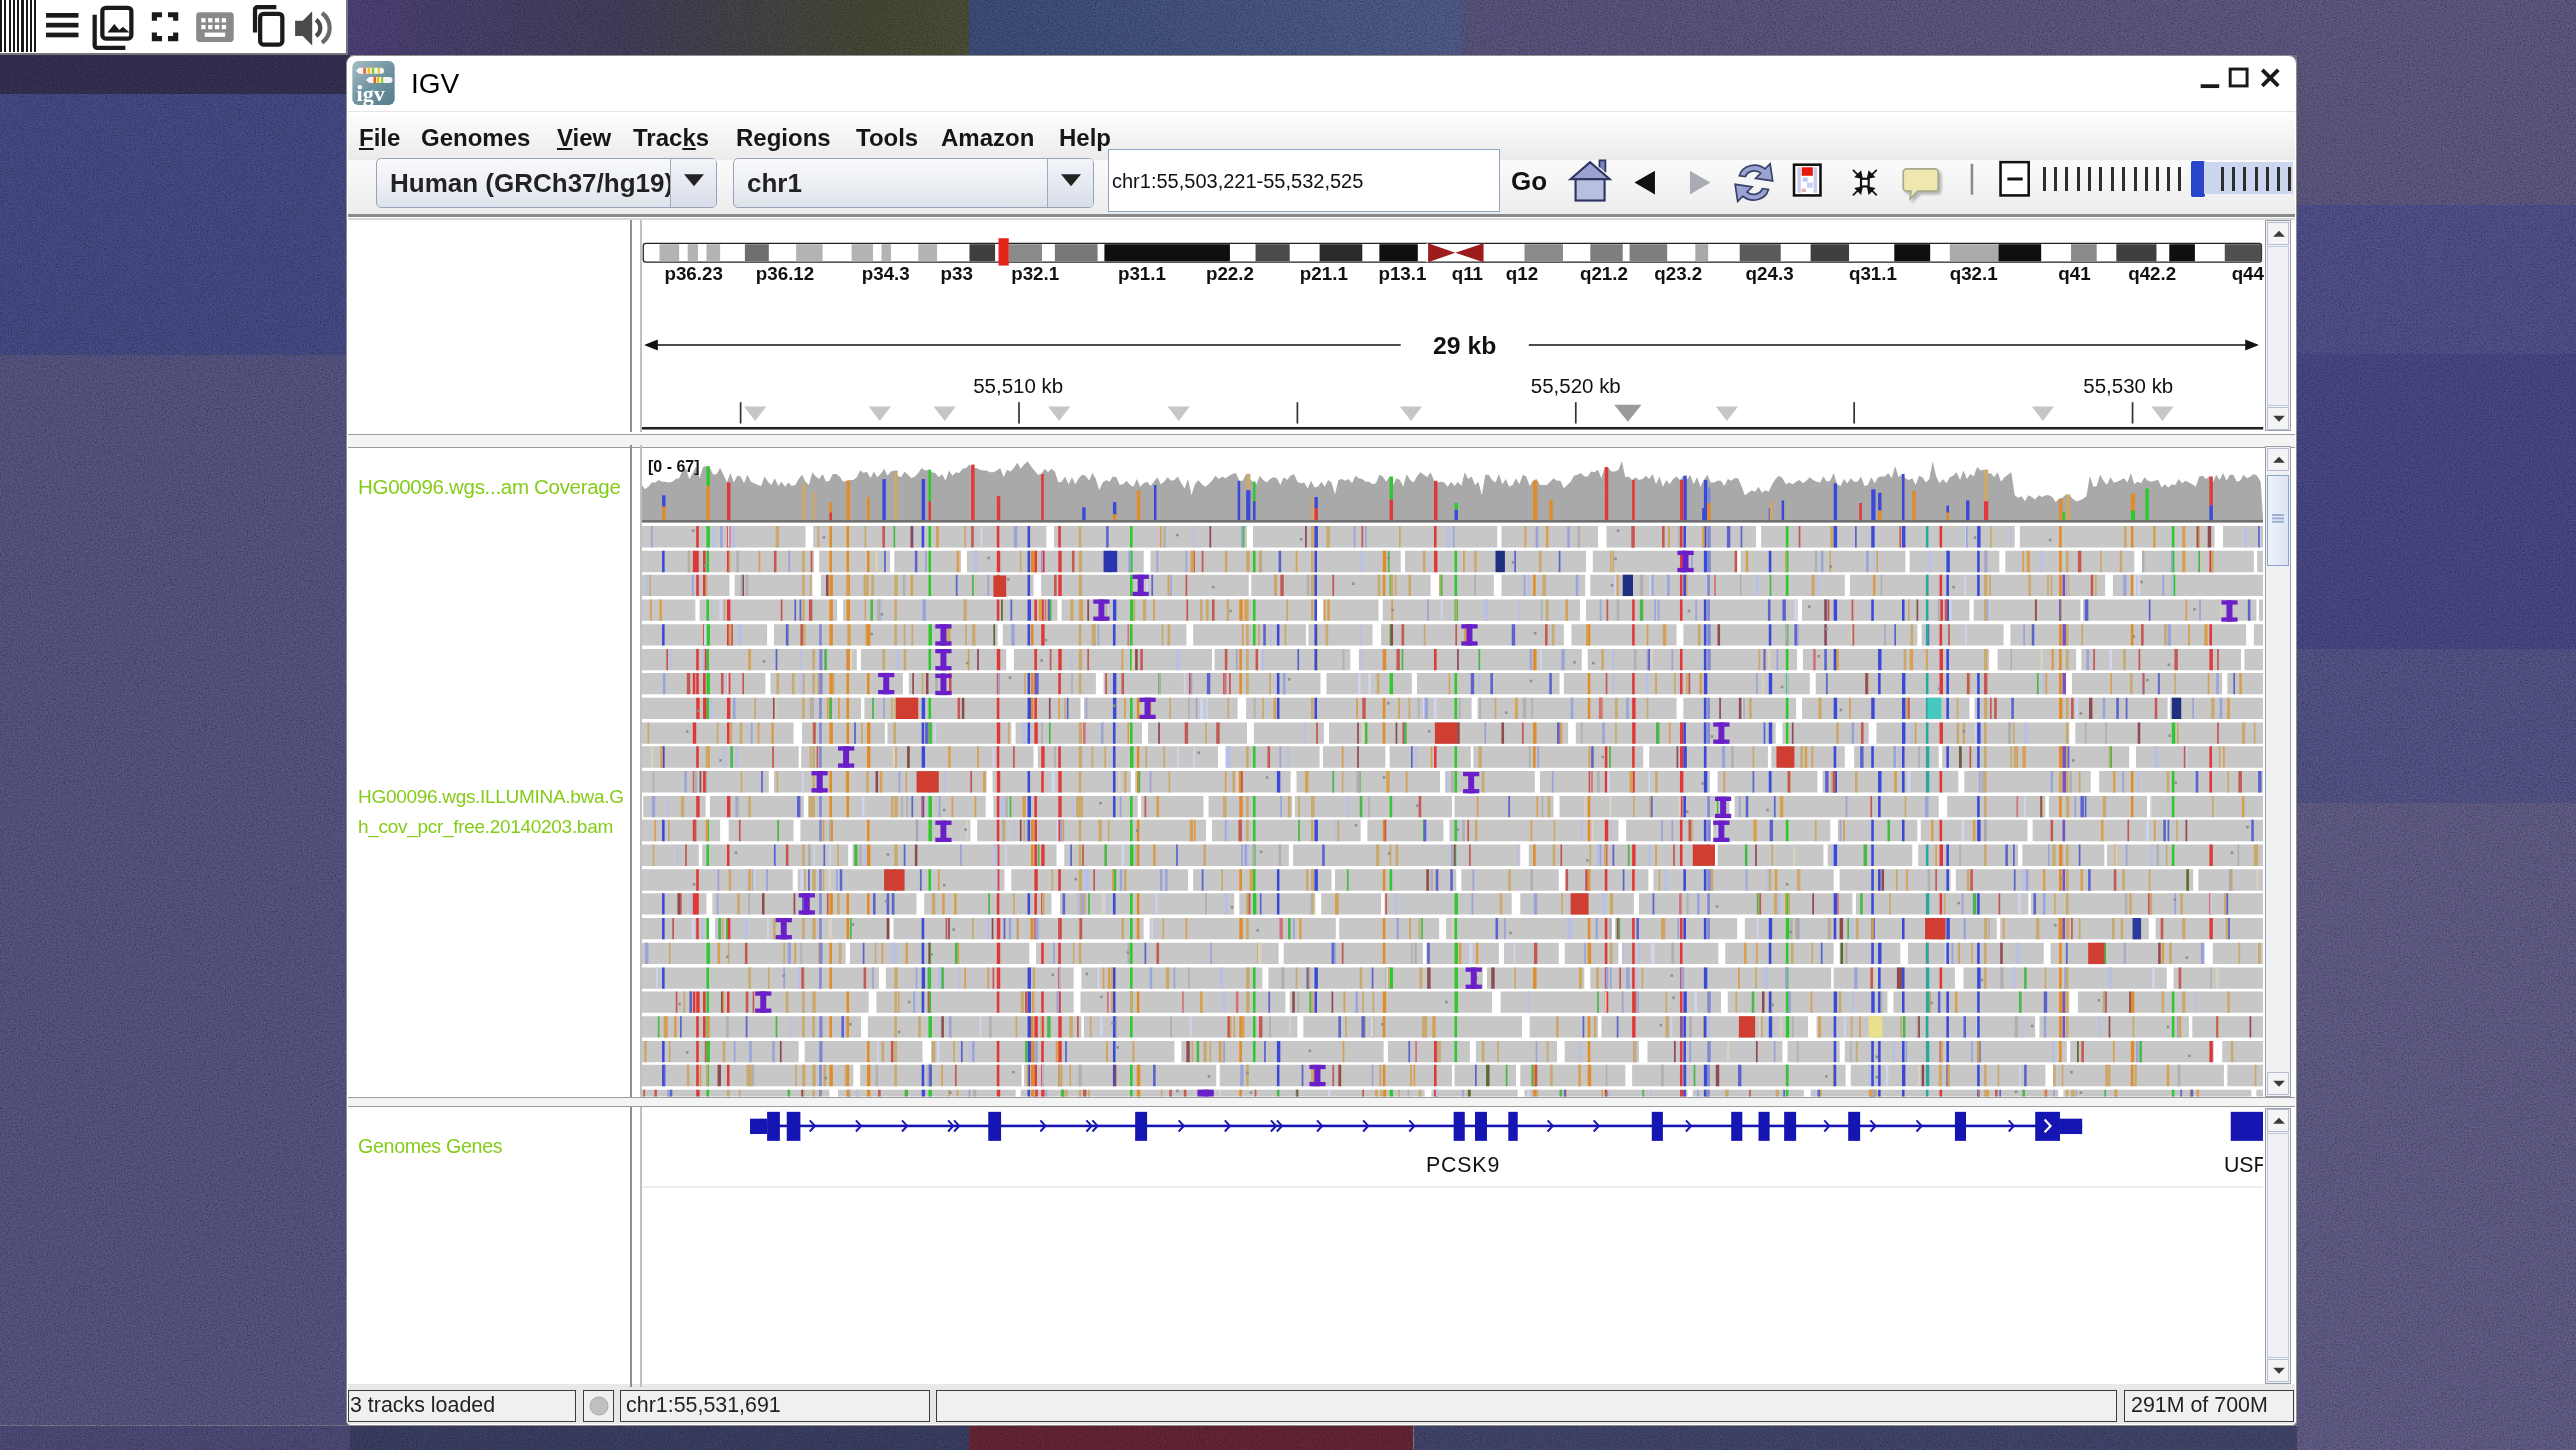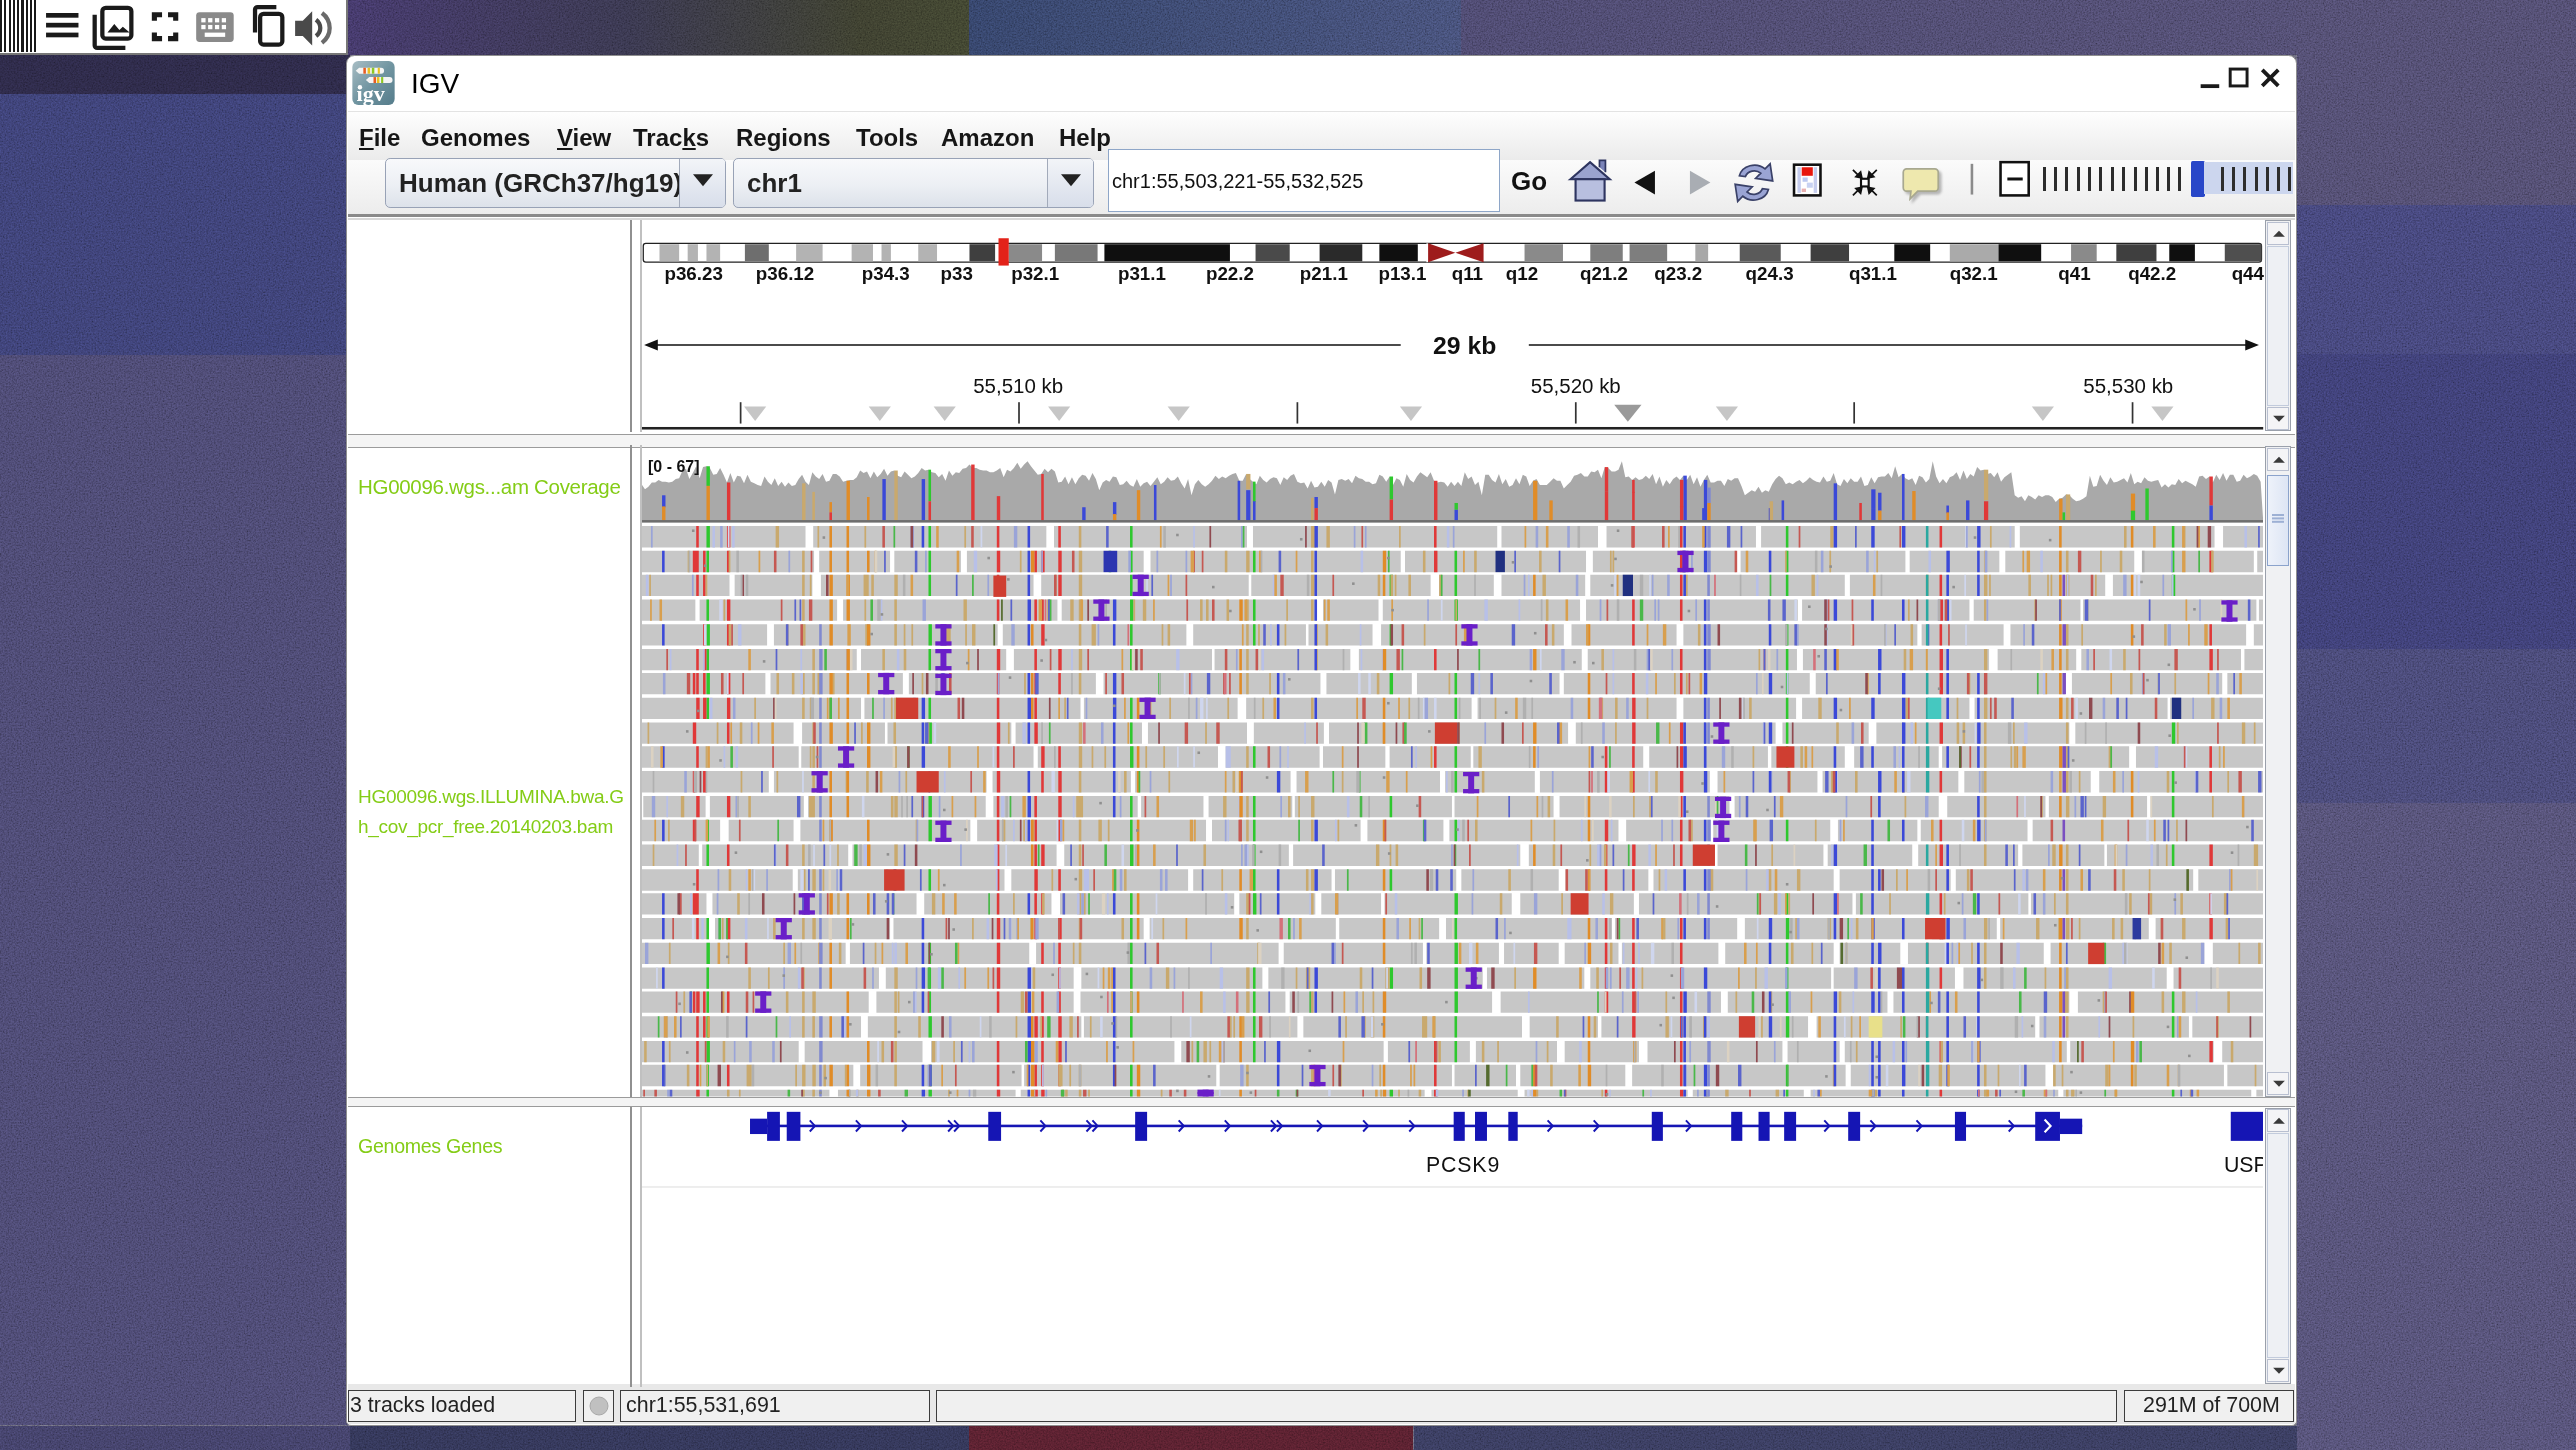--- a/index.html
+++ b/index.html
@@ -136,21 +136,21 @@
     <div class="mi" style="left:388px">Regions</div>
     <div class="mi" style="left:508px">Tools</div>
     <div class="mi" style="left:593px">Amazon</div>
     <div class="mi" style="left:711px">Help</div>
 </div>
 
 <div class="abs" style="left:348px;top:160px;width:1947px;height:55px;background:linear-gradient(#fbfbfb,#ececec);z-index:12"></div>
 <div class="abs" style="left:348px;top:214px;width:1947px;height:3.4px;background:#8a8a8a;z-index:12"></div>
 <div class="abs" style="left:348px;top:218px;width:1947px;height:1.7px;background:#d8d8d8;z-index:12"></div>
 
-<div class="combo" style="left:385px;width:341px">
+<div class="combo" style="left:376px;width:341px">
     <span class="txt">Human (GRCh37/hg19)</span>
     <span class="arr"></span>
   </div>
 <div class="combo" style="left:733px;width:361px">
     <span class="txt" style="font-weight:bold">chr1</span>
     <span class="arr"></span>
   </div>
 <div class="abs" style="left:1108px;top:149px;width:392px;height:63px;background:#fff;border:1.7px solid #8ea6c8;z-index:15">
 <span style="position:absolute;left:3px;top:50%;transform:translateY(-50%);font-size:20px;color:#111;white-space:nowrap">chr1:55,503,221-55,532,525</span>
   </div>
@@ -264,21 +264,21 @@
     </svg></div>
 <div style="position:absolute;left:2267px;top:1133px;width:22px;height:225px;background:#eef0f4;border:0.9px solid #c2cbdc;box-sizing:border-box;z-index:15"></div>
 
 <div class="abs" style="left:348px;top:1384px;width:1947px;height:40px;background:#e8e8e8;z-index:12"></div>
 <div class="sbox" style="left:348px;width:228px;padding-left:1px">3 tracks loaded</div>
 <div class="sbox" style="left:583px;width:31px">
     <span style="position:absolute;left:50%;top:50%;transform:translate(-50%,-50%);width:19px;height:19px;border-radius:50%;background:#c0c0c0;border:0.9px solid #a8a8a8"></span>
   </div>
 <div class="sbox" style="left:620px;width:310px;padding-left:5.1px">chr1:55,531,691</div>
 <div class="sbox" style="left:936px;width:1181px"></div>
-<div class="sbox" style="left:2124px;width:170px;padding-left:18px">291M of 700M</div>
+<div class="sbox" style="left:2124px;width:170px;padding-left:6px">291M of 700M</div>
 
 <svg class="abs" style="left:0;top:0;z-index:13" width="2576" height="1450" viewBox="0 0 3016 1698">
 <rect x="753" y="285" width="1895" height="22" fill="#fff" stroke="#222" stroke-width="1.5" rx="3"></rect>
     <rect x="772" y="286" width="23" height="20" fill="#b3b3b3"></rect>
     <rect x="805" y="286" width="12" height="20" fill="#b3b3b3"></rect>
     <rect x="827" y="286" width="16" height="20" fill="#b3b3b3"></rect>
     <rect x="872" y="286" width="28" height="20" fill="#6e6e6e"></rect>
     <rect x="932" y="286" width="31" height="20" fill="#b3b3b3"></rect>
     <rect x="997" y="286" width="25" height="20" fill="#b3b3b3"></rect>
     <rect x="1032" y="286" width="11" height="20" fill="#b3b3b3"></rect>

